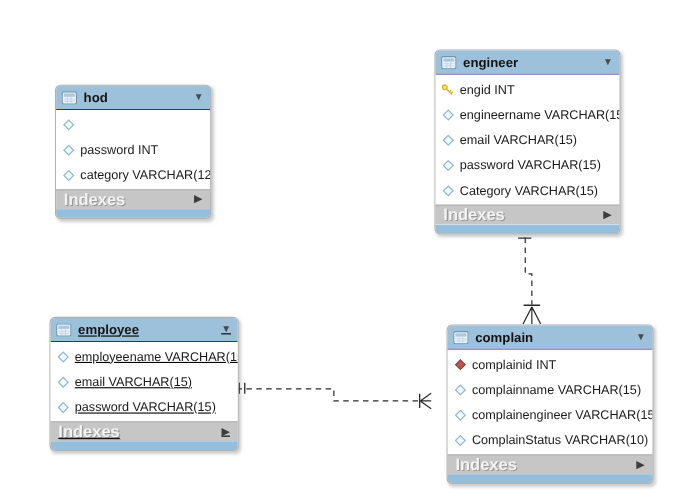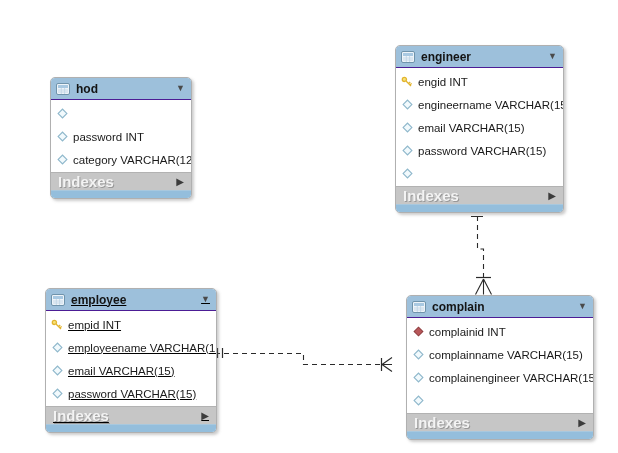--- a/index.html
+++ b/index.html
@@ -157,20 +157,21 @@
           </svg>
         </span>
         <span class="ctext">password VARCHAR(15)</span>
       </div>
       <div class="trow">
         <span class="cicon">
           <svg width="11" height="11" viewBox="0 0 11 11">
             <rect x="2.4" y="2.4" width="6.2" height="6.2" transform="rotate(45 5.5 5.5)" fill="#f2fafd" stroke="#8fb8cc" stroke-width="1.1"></rect>
           </svg>
         </span>
+        <span class="ctext">Category VARCHAR(15)</span>
       </div>
     </div>
   <div class="tfoot">
     <span class="flabel">Indexes</span>
     <span class="farrow">▶</span>
   </div>
   <div class="tstrip"></div>
 </div>
 
 <div class="table-card pos-employee">
@@ -181,29 +182,20 @@
           <rect x="2" y="2" width="10" height="3" fill="#a9c9e2"></rect>
           <path d="M2 7 H12 M2 9 H12 M5.3 5 V11 M8.6 5 V11" stroke="#bcd3e4" stroke-width="0.8" fill="none"></path>
         </svg>
       </span>
     <span class="tname">employee</span>
     <span class="tharrow">▼</span>
   </div>
   <div class="tbody">
       <div class="trow">
         <span class="cicon">
-          <svg width="12" height="12" viewBox="0 0 12 12">
-            <circle cx="3.4" cy="3.4" r="2.1" fill="#f7e27a" stroke="#e2b42e" stroke-width="1.3"></circle>
-            <path d="M5 5 L10 10 M7.6 7.6 L9.2 6 M9 9 L10.6 7.4" stroke="#e2b42e" stroke-width="1.3" fill="none"></path>
-          </svg>
-        </span>
-        <span class="ctext">empid INT</span>
-      </div>
-      <div class="trow">
-        <span class="cicon">
           <svg width="11" height="11" viewBox="0 0 11 11">
             <rect x="2.4" y="2.4" width="6.2" height="6.2" transform="rotate(45 5.5 5.5)" fill="#f2fafd" stroke="#8fb8cc" stroke-width="1.1"></rect>
           </svg>
         </span>
         <span class="ctext">employeename VARCHAR(15)</span>
       </div>
       <div class="trow">
         <span class="cicon">
           <svg width="11" height="11" viewBox="0 0 11 11">
             <rect x="2.4" y="2.4" width="6.2" height="6.2" transform="rotate(45 5.5 5.5)" fill="#f2fafd" stroke="#8fb8cc" stroke-width="1.1"></rect>
@@ -263,20 +255,21 @@
           </svg>
         </span>
         <span class="ctext">complainengineer VARCHAR(15)</span>
       </div>
       <div class="trow">
         <span class="cicon">
           <svg width="11" height="11" viewBox="0 0 11 11">
             <rect x="2.4" y="2.4" width="6.2" height="6.2" transform="rotate(45 5.5 5.5)" fill="#f2fafd" stroke="#8fb8cc" stroke-width="1.1"></rect>
           </svg>
         </span>
+        <span class="ctext">ComplainStatus VARCHAR(10)</span>
       </div>
     </div>
   <div class="tfoot">
     <span class="flabel">Indexes</span>
     <span class="farrow">▶</span>
   </div>
   <div class="tstrip"></div>
 </div>
 
 </body></html>

